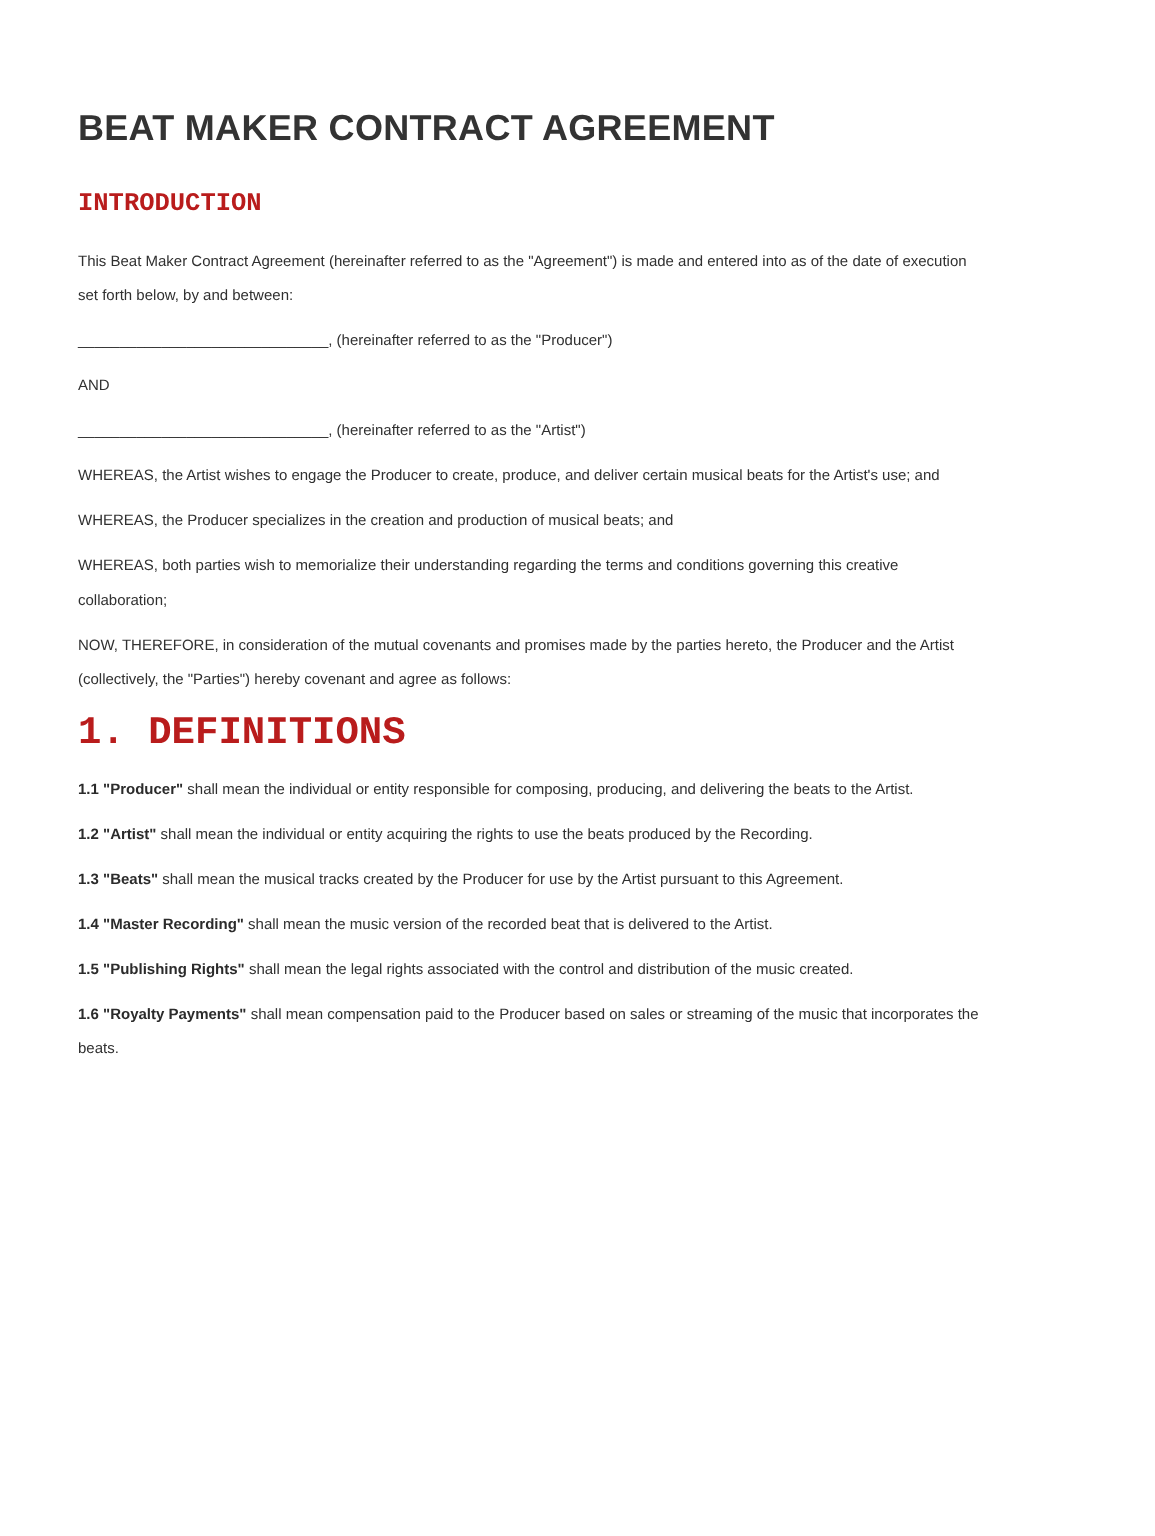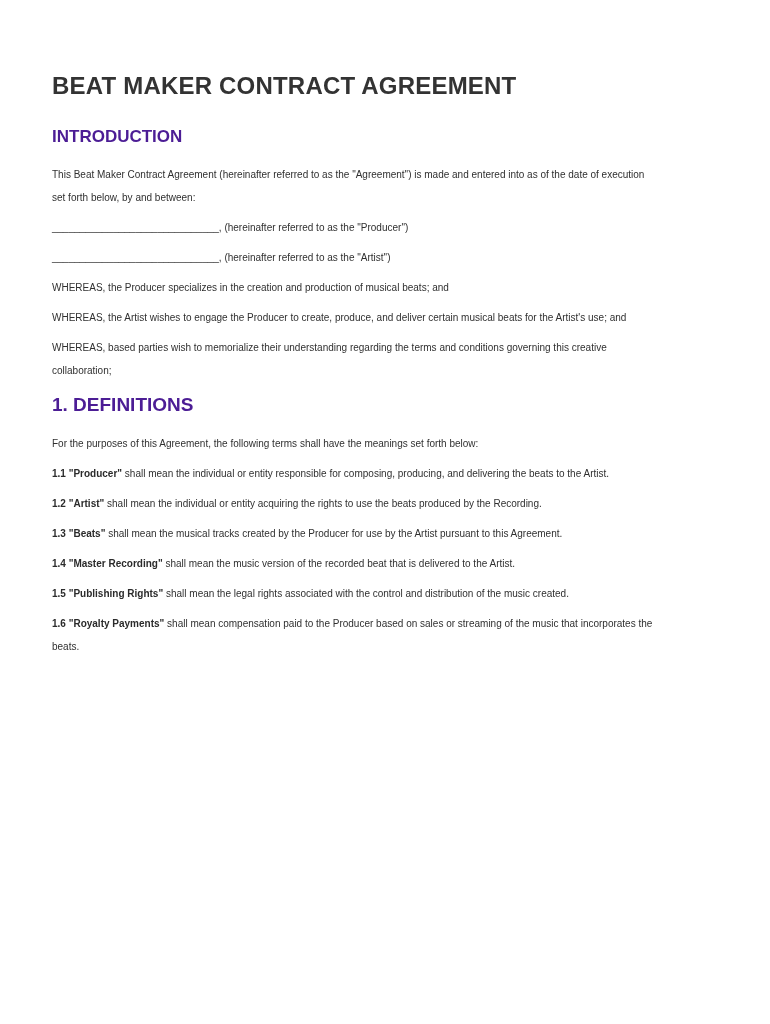--- a/index.html
+++ b/index.html
@@ -23,29 +23,30 @@
   h1.doc-title {
     font-size: 24px;
     line-height: 28px;
     font-weight: 700;
     color: #333333;
     margin: 0 0 26px 0;
     letter-spacing: 0.2px;
   }
   h2.section-heading {
     font-weight: 700;
-    color: #4c1d95;
+    color: #b91c1c;
     margin: 0 0 15px 0;
+    font-family: Liberation Mono, monospace;
   }
   h2.intro-heading {
     font-size: 17px;
     line-height: 22px;
   }
   h2.defs-heading {
-    font-size: 19px;
+    font-size: 26px;
     line-height: 26px;
     margin: 10px 0 14px 0;
   }
   p.para {
     font-size: 10px;
     line-height: 23px;
     margin: 0 0 7px 0;
     color: #303030;
   }
   p.para .term {
@@ -60,34 +61,35 @@
 
   <h1 class="doc-title">BEAT MAKER CONTRACT AGREEMENT</h1>
 
   <h2 class="section-heading intro-heading">INTRODUCTION</h2>
 
   <div id="intro-paragraphs">
   <p class="para">This Beat Maker Contract Agreement (hereinafter referred to as the "Agreement") is made and entered into as of the date of execution set forth below, by and between:</p>
 
   <p class="para">______________________________, (hereinafter referred to as the "Producer")</p>
 
+  <p class="para">AND</p>
 
   <p class="para">______________________________, (hereinafter referred to as the "Artist")</p>
 
+  <p class="para">WHEREAS, the Artist wishes to engage the Producer to create, produce, and deliver certain musical beats for the Artist's use; and</p>
+
   <p class="para">WHEREAS, the Producer specializes in the creation and production of musical beats; and</p>
 
-  <p class="para">WHEREAS, the Artist wishes to engage the Producer to create, produce, and deliver certain musical beats for the Artist's use; and</p>
+  <p class="para">WHEREAS, both parties wish to memorialize their understanding regarding the terms and conditions governing this creative collaboration;</p>
 
-  <p class="para">WHEREAS, based parties wish to memorialize their understanding regarding the terms and conditions governing this creative collaboration;</p>
-
+  <p class="para">NOW, THEREFORE, in consideration of the mutual covenants and promises made by the parties hereto, the Producer and the Artist (collectively, the "Parties") hereby covenant and agree as follows:</p>
 </div>
 
   <h2 class="section-heading defs-heading">1. DEFINITIONS</h2>
 
-  <p class="para">For the purposes of this Agreement, the following terms shall have the meanings set forth below:</p>
 
   <div id="definition-items">
   <p class="para"><span class="term">1.1 "Producer"</span><span> shall mean the individual or entity responsible for composing, producing, and delivering the beats to the Artist.</span></p>
 
   <p class="para"><span class="term">1.2 "Artist"</span><span> shall mean the individual or entity acquiring the rights to use the beats produced by the Recording.</span></p>
 
   <p class="para"><span class="term">1.3 "Beats"</span><span> shall mean the musical tracks created by the Producer for use by the Artist pursuant to this Agreement.</span></p>
 
   <p class="para"><span class="term">1.4 "Master Recording"</span><span> shall mean the music version of the recorded beat that is delivered to the Artist.</span></p>
 

